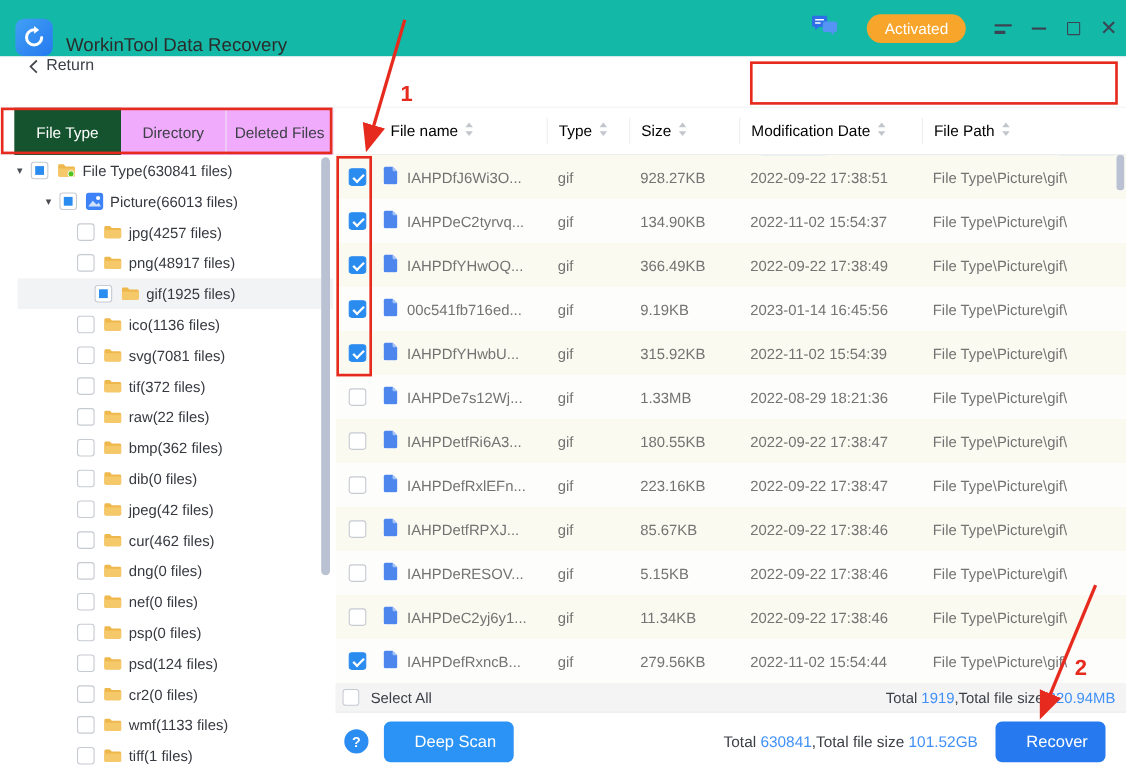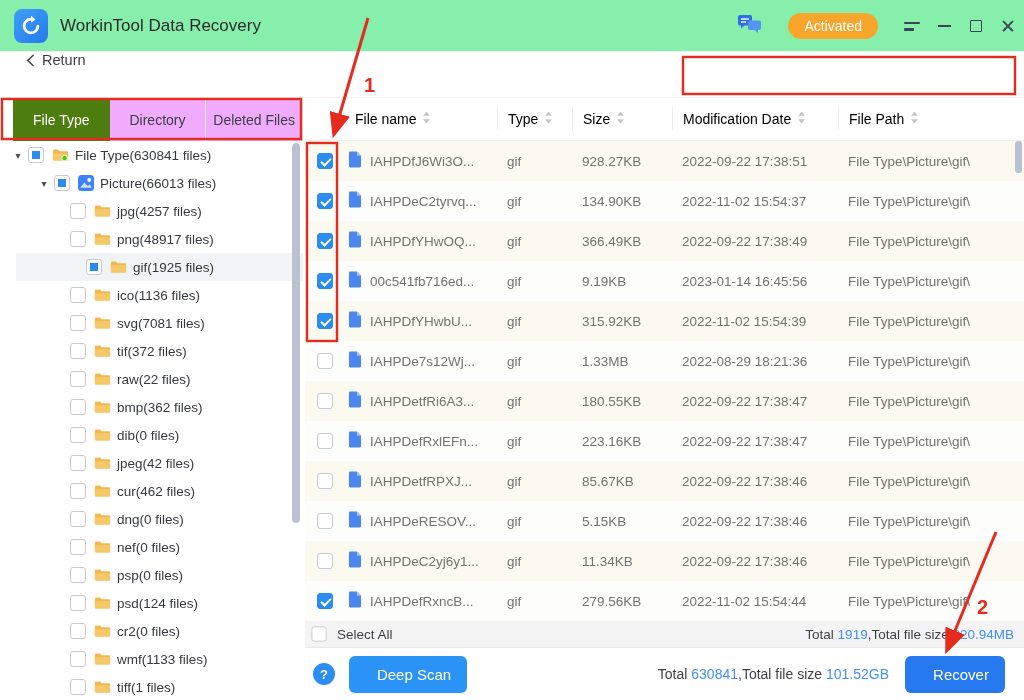--- a/index.html
+++ b/index.html
@@ -1,21 +1,21 @@
 <!DOCTYPE html>
 <html><head>
 <meta charset="utf-8">
 <style>
   * { margin:0; padding:0; box-sizing:border-box; }
   html,body { width:1024px; height:700px; }
   body { font-family:"Liberation Sans", sans-serif; background:#fff; color:#303133; overflow:hidden; }
   .app { position:relative; width:1024px; height:700px; background:#fff; }
 
   
-  .titlebar { position:absolute; left:0; top:0; width:1024px; height:52px; background:#86efac; border-bottom:1px solid #eef0f2; display:flex; align-items:center; }
+  .titlebar { position:absolute; left:0; top:0; width:1024px; height:52px; background:#14b8a6; border-bottom:1px solid #eef0f2; display:flex; align-items:flex-end; }
   .logo { width:34px; height:34px; margin-left:14px; border-radius:8px; background:linear-gradient(135deg,#41a0f5,#2479ef); display:flex; align-items:center; justify-content:center; }
   .app-title { margin-left:12px; font-size:17px; color:#2b2b2b; }
   .tb-right { position:absolute; right:0; top:0; height:52px; display:flex; align-items:center; gap:0; }
   .chat-ic { margin-right:26px; }
   .badge { height:26px; padding:0 16px; border-radius:13px; background:#f7a52b; color:#fff; font-size:14px; display:flex; align-items:center; margin-right:18px; }
   .winbtn { width:32px; height:52px; display:flex; align-items:center; justify-content:center; cursor:pointer; }
   .menu-ic span { display:block; background:#3a4554; height:2.5px; border-radius:1px; }
   .menu-ic span:first-child { width:16px; margin-bottom:4px; }
   .menu-ic span:last-child { width:10px; }
   .min-ic { width:13px; height:2.5px; background:#3a4554; }
@@ -29,21 +29,21 @@
   .view-ic { position:absolute; left:650px; top:66px; }
   .filter-btn { position:absolute; left:689px; top:61px; width:64px; height:29px; border:1px solid #2b8df2; border-radius:5px; background:#fff; display:flex; align-items:center; justify-content:center; gap:6px; color:#2b8df2; font-size:13.5px; cursor:pointer; }
   .search-box { position:absolute; left:766px; top:61px; width:248px; height:29px; display:flex; }
   .search-input { flex:1; border:1px solid #dcdfe4; border-right:none; border-radius:3px 0 0 3px; padding:0 10px; font-size:13.5px; color:#333; outline:none; font-family:"Liberation Sans",sans-serif; }
   .search-input::placeholder { color:#bfc3c9; }
   .search-btn { width:59px; border:none; background:#2b93f5; border-radius:0 3px 3px 0; display:flex; align-items:center; justify-content:center; cursor:pointer; }
 
   
   .tabs { position:absolute; left:0; top:98px; width:303px; height:43px; display:flex; border-bottom:1px solid #ebedf0; background:#fff; }
   .tab { width:100px; height:43px; display:flex; align-items:center; justify-content:center; font-size:14px; color:#3c3f45; border-right:1px solid #e9ebee; cursor:pointer; background:#f0abfc; }
-  .tab.active { background:#4d7c0f; color:#fff; border-right:none;margin-left:13px; }
+  .tab.active { background:#14532d; color:#fff; border-right:none;margin-left:13px; }
 
   
   .tree { position:absolute; left:0; top:141px; width:303px; height:559px; background:#fff; overflow:hidden; }
   .titem { height:28px; display:flex; align-items:center; font-size:13.5px; color:#36393f; cursor:pointer; }
   .titem.selected { background:#f1f3f5;margin-left:16px; }
   .twist { width:20px; text-align:center; font-size:10px; color:#4a4d52; flex:0 0 20px; }
   .cb { width:16px; height:16px; border:1px solid #c6cad1; border-radius:3px; background:#fff; flex:0 0 16px; position:relative; }
   .cb.ind::after { content:""; position:absolute; left:3px; top:3px; width:8px; height:8px; background:#2b8cf0; }
   .cb.checked { background:#2b8cf0; border-color:#2b8cf0; }
   .cb.checked::after { content:""; position:absolute; left:3px; top:4px; width:8px; height:4px; border-left:2px solid #fff; border-bottom:2px solid #fff; transform:rotate(-45deg); }

